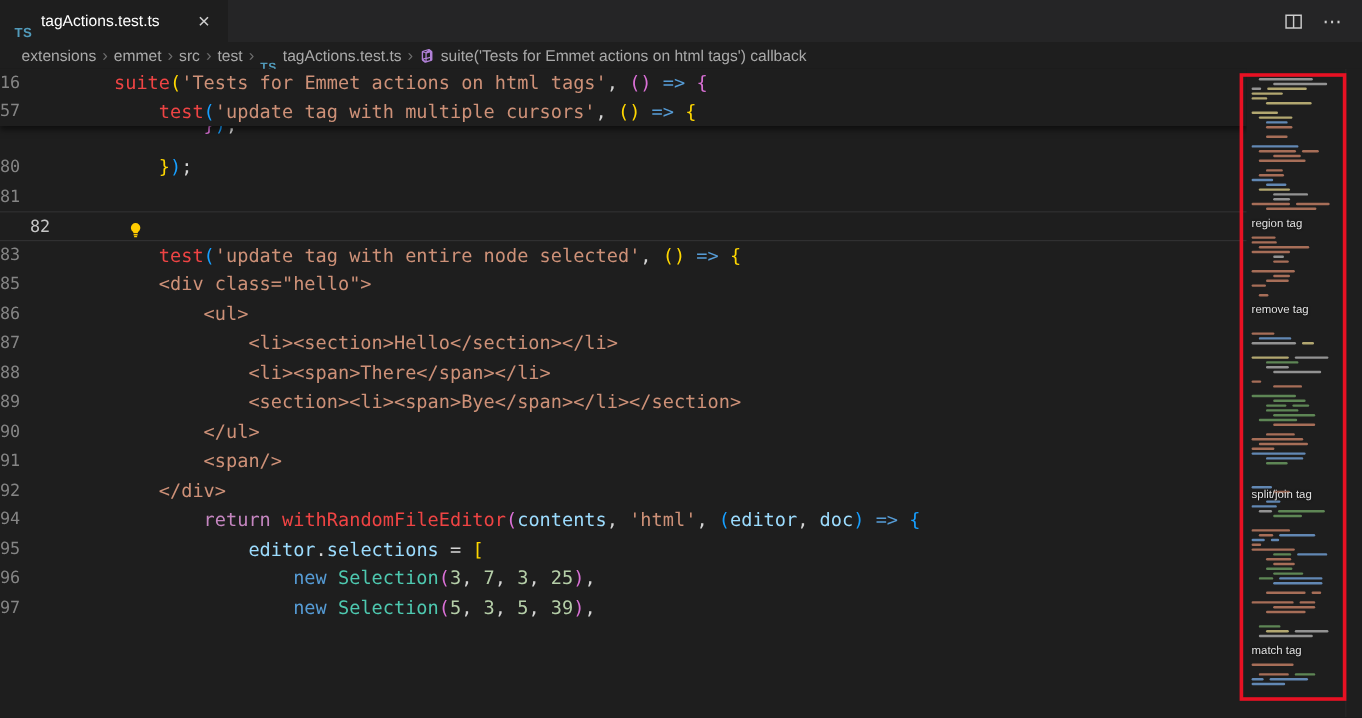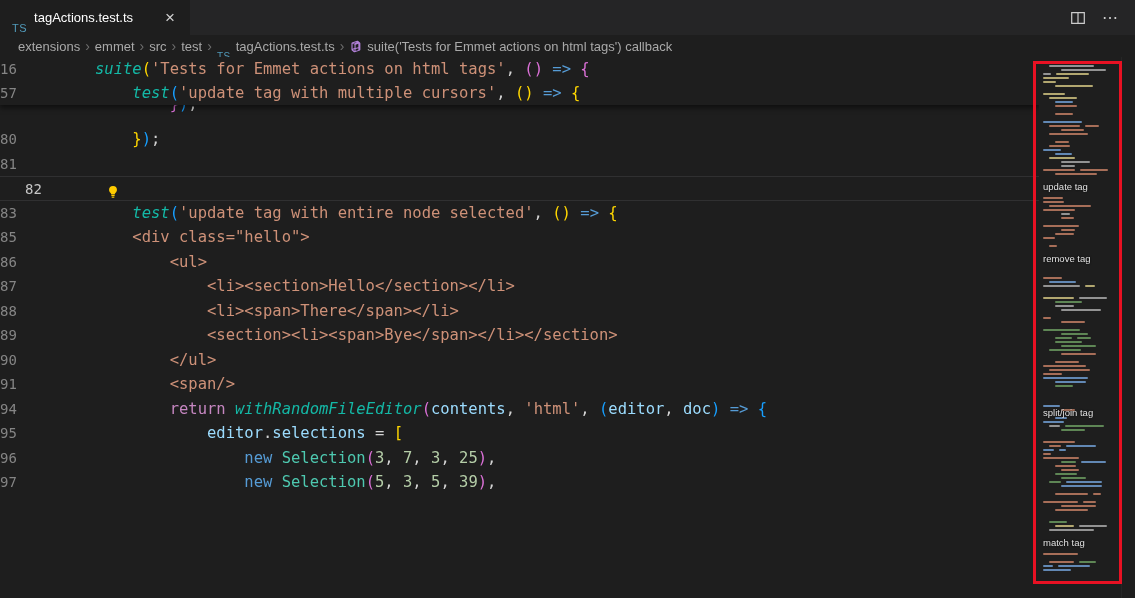--- a/index.html
+++ b/index.html
@@ -4,21 +4,21 @@
 <style>
   * { box-sizing: border-box; margin: 0; padding: 0; }
   html, body { width: 1135px; height: 598px; overflow: hidden; }
   body { background: #1e1e1e; font-family: "Liberation Sans", sans-serif; }
   .page { position: relative; width: 1135px; height: 598px; background: #1e1e1e; }
 
   
   .tabbar { height: 35px; background: #252526; display: flex; align-items: stretch; }
   .tab { display: flex; align-items: center; gap: 7px; padding: 0 12px; background: #1e1e1e;
          color: #ffffff; font-size: 13px; min-width: 190px; cursor: pointer; }
-  .ts-icon { color: #519aba; font-weight: normal; font-size: 11px; letter-spacing: 0.5px; margin-top: 20px; }
+  .ts-icon { color: #519aba; font-weight: bold; font-size: 11px; letter-spacing: 0.5px; margin-top: 20px; }
   .ts-icon.sm { font-size: 10px; }
   .tab-label { white-space: nowrap; }
   .tab-close { margin-left: auto; color: #d0d0d0; font-size: 17px; line-height: 1; padding: 2px 3px; }
   .tab-actions { margin-left: auto; display: flex; align-items: center; gap: 16px; padding-right: 16px; color: #cccccc; }
   .action-icon { display: flex; align-items: center; cursor: pointer; }
   .action-icon.more { font-size: 16px; letter-spacing: 1px; }
 
   
   .breadcrumbs { height: 22px; display: flex; align-items: center; padding-left: 18px;
                  font-size: 13px; color: #a9a9a9; background: #1e1e1e; white-space: nowrap; }
@@ -41,21 +41,21 @@
   .sticky { position: relative; z-index: 5; background: #1e1e1e;
             box-shadow: 0 3px 5px rgba(0,0,0,0.5); }
   .partial-clip { height: 22px; overflow: hidden; position: relative; }
   .partial-clip .code-row { margin-top: -13px; }
 
   .code-row.current { border-top: 1px solid #303031; border-bottom: 1px solid #303031; }
   .lightbulb { position: absolute; left: 34px; top: 5px; cursor: pointer; }
 
   
   .tk-def  { color: #d4d4d4; }
-  .tk-fn   { color: #14b8a6; font-style: italic; }
+  .tk-fn   { color: #ef4444; }
   .tk-str  { color: #ce9178; }
   .tk-kw   { color: #569cd6; }
   .tk-ctrl { color: #c586c0; }
   .tk-var  { color: #9cdcfe; }
   .tk-cvar { color: #4fc1ff; }
   .tk-num  { color: #b5cea8; }
   .tk-cls  { color: #4ec9b0; }
   .tk-cmt  { color: #6a9955; }
   .tk-b1   { color: #ffd700; }
   .tk-b2   { color: #da70d6; }
@@ -146,28 +146,29 @@
                   <rect x="6.5" y="13.3" width="3" height="1.3" rx=".4" fill="#ffcc00"></rect>
                 </svg></span></div></div>
           <div class="code-row"><div class="ln">83</div><div class="deco"></div><pre class="code-text"><span class="tk-def">	</span><span class="tk-fn">test</span><span class="tk-b3">(</span><span class="tk-str">'update tag with entire node selected'</span><span class="tk-def">, </span><span class="tk-b1">()</span><span class="tk-def"> </span><span class="tk-kw">=&gt;</span><span class="tk-def"> </span><span class="tk-b1">{</span></pre></div>
           <div class="code-row"><div class="ln">85</div><div class="deco"></div><pre class="code-text"><span class="tk-def">	</span><span class="tk-str">&lt;div class="hello"&gt;</span></pre></div>
           <div class="code-row"><div class="ln">86</div><div class="deco"></div><pre class="code-text"><span class="tk-def">		</span><span class="tk-str">&lt;ul&gt;</span></pre></div>
           <div class="code-row"><div class="ln">87</div><div class="deco"></div><pre class="code-text"><span class="tk-def">			</span><span class="tk-str">&lt;li&gt;&lt;section&gt;Hello&lt;/section&gt;&lt;/li&gt;</span></pre></div>
           <div class="code-row"><div class="ln">88</div><div class="deco"></div><pre class="code-text"><span class="tk-def">			</span><span class="tk-str">&lt;li&gt;&lt;span&gt;There&lt;/span&gt;&lt;/li&gt;</span></pre></div>
           <div class="code-row"><div class="ln">89</div><div class="deco"></div><pre class="code-text"><span class="tk-def">			</span><span class="tk-str">&lt;section&gt;&lt;li&gt;&lt;span&gt;Bye&lt;/span&gt;&lt;/li&gt;&lt;/section&gt;</span></pre></div>
           <div class="code-row"><div class="ln">90</div><div class="deco"></div><pre class="code-text"><span class="tk-def">		</span><span class="tk-str">&lt;/ul&gt;</span></pre></div>
           <div class="code-row"><div class="ln">91</div><div class="deco"></div><pre class="code-text"><span class="tk-def">		</span><span class="tk-str">&lt;span/&gt;</span></pre></div>
+          <div class="code-row"><div class="ln">92</div><div class="deco"></div><pre class="code-text"><span class="tk-def">	</span><span class="tk-str">&lt;/div&gt;</span></pre></div>
           <div class="code-row"><div class="ln">94</div><div class="deco"></div><pre class="code-text"><span class="tk-def">		</span><span class="tk-ctrl">return</span><span class="tk-def"> </span><span class="tk-fn">withRandomFileEditor</span><span class="tk-b2">(</span><span class="tk-var">contents</span><span class="tk-def">, </span><span class="tk-str">'html'</span><span class="tk-def">, </span><span class="tk-b3">(</span><span class="tk-var">editor</span><span class="tk-def">, </span><span class="tk-var">doc</span><span class="tk-b3">)</span><span class="tk-def"> </span><span class="tk-kw">=&gt;</span><span class="tk-def"> </span><span class="tk-b3">{</span></pre></div>
           <div class="code-row"><div class="ln">95</div><div class="deco"></div><pre class="code-text"><span class="tk-def">			</span><span class="tk-var">editor</span><span class="tk-def">.</span><span class="tk-var">selections</span><span class="tk-def"> = </span><span class="tk-b1">[</span></pre></div>
           <div class="code-row"><div class="ln">96</div><div class="deco"></div><pre class="code-text"><span class="tk-def">				</span><span class="tk-kw">new</span><span class="tk-def"> </span><span class="tk-cls">Selection</span><span class="tk-b2">(</span><span class="tk-num">3</span><span class="tk-def">, </span><span class="tk-num">7</span><span class="tk-def">, </span><span class="tk-num">3</span><span class="tk-def">, </span><span class="tk-num">25</span><span class="tk-b2">)</span><span class="tk-def">,</span></pre></div>
           <div class="code-row"><div class="ln">97</div><div class="deco"></div><pre class="code-text"><span class="tk-def">				</span><span class="tk-kw">new</span><span class="tk-def"> </span><span class="tk-cls">Selection</span><span class="tk-b2">(</span><span class="tk-num">5</span><span class="tk-def">, </span><span class="tk-num">3</span><span class="tk-def">, </span><span class="tk-num">5</span><span class="tk-def">, </span><span class="tk-num">39</span><span class="tk-b2">)</span><span class="tk-def">,</span></pre></div>
         </div>
     </div>
     <div class="minimap" id="minimap">
-        <div class="mm-label" style="top: 124px;">update tag</div>
+        <div class="mm-label" style="top: 124px;">region tag</div>
         <div class="mm-label" style="top: 196px;">remove tag</div>
         <div class="mm-label" style="top: 350px;">split/join tag</div>
         <div class="mm-label" style="top: 480px;">match tag</div>
         <div class="mm-bar" style="left: 10px; top: 8px; width: 44.5px; background: rgb(168, 168, 168);"></div>
         <div class="mm-bar" style="left: 22px; top: 12px; width: 44.9px; background: rgb(168, 168, 168);"></div>
         <div class="mm-bar" style="left: 4px; top: 16px; width: 8.1px; background: rgb(168, 168, 168);"></div>
         <div class="mm-bar" style="left: 17.1496px; top: 16px; width: 32.6px; background: rgb(205, 192, 127);"></div>
         <div class="mm-bar" style="left: 4px; top: 20px; width: 25.8px; background: rgb(205, 192, 127);"></div>
         <div class="mm-bar" style="left: 4px; top: 24px; width: 12.6px; background: rgb(205, 192, 127);"></div>
         <div class="mm-bar" style="left: 16px; top: 28px; width: 38.1px; background: rgb(205, 192, 127);"></div>

